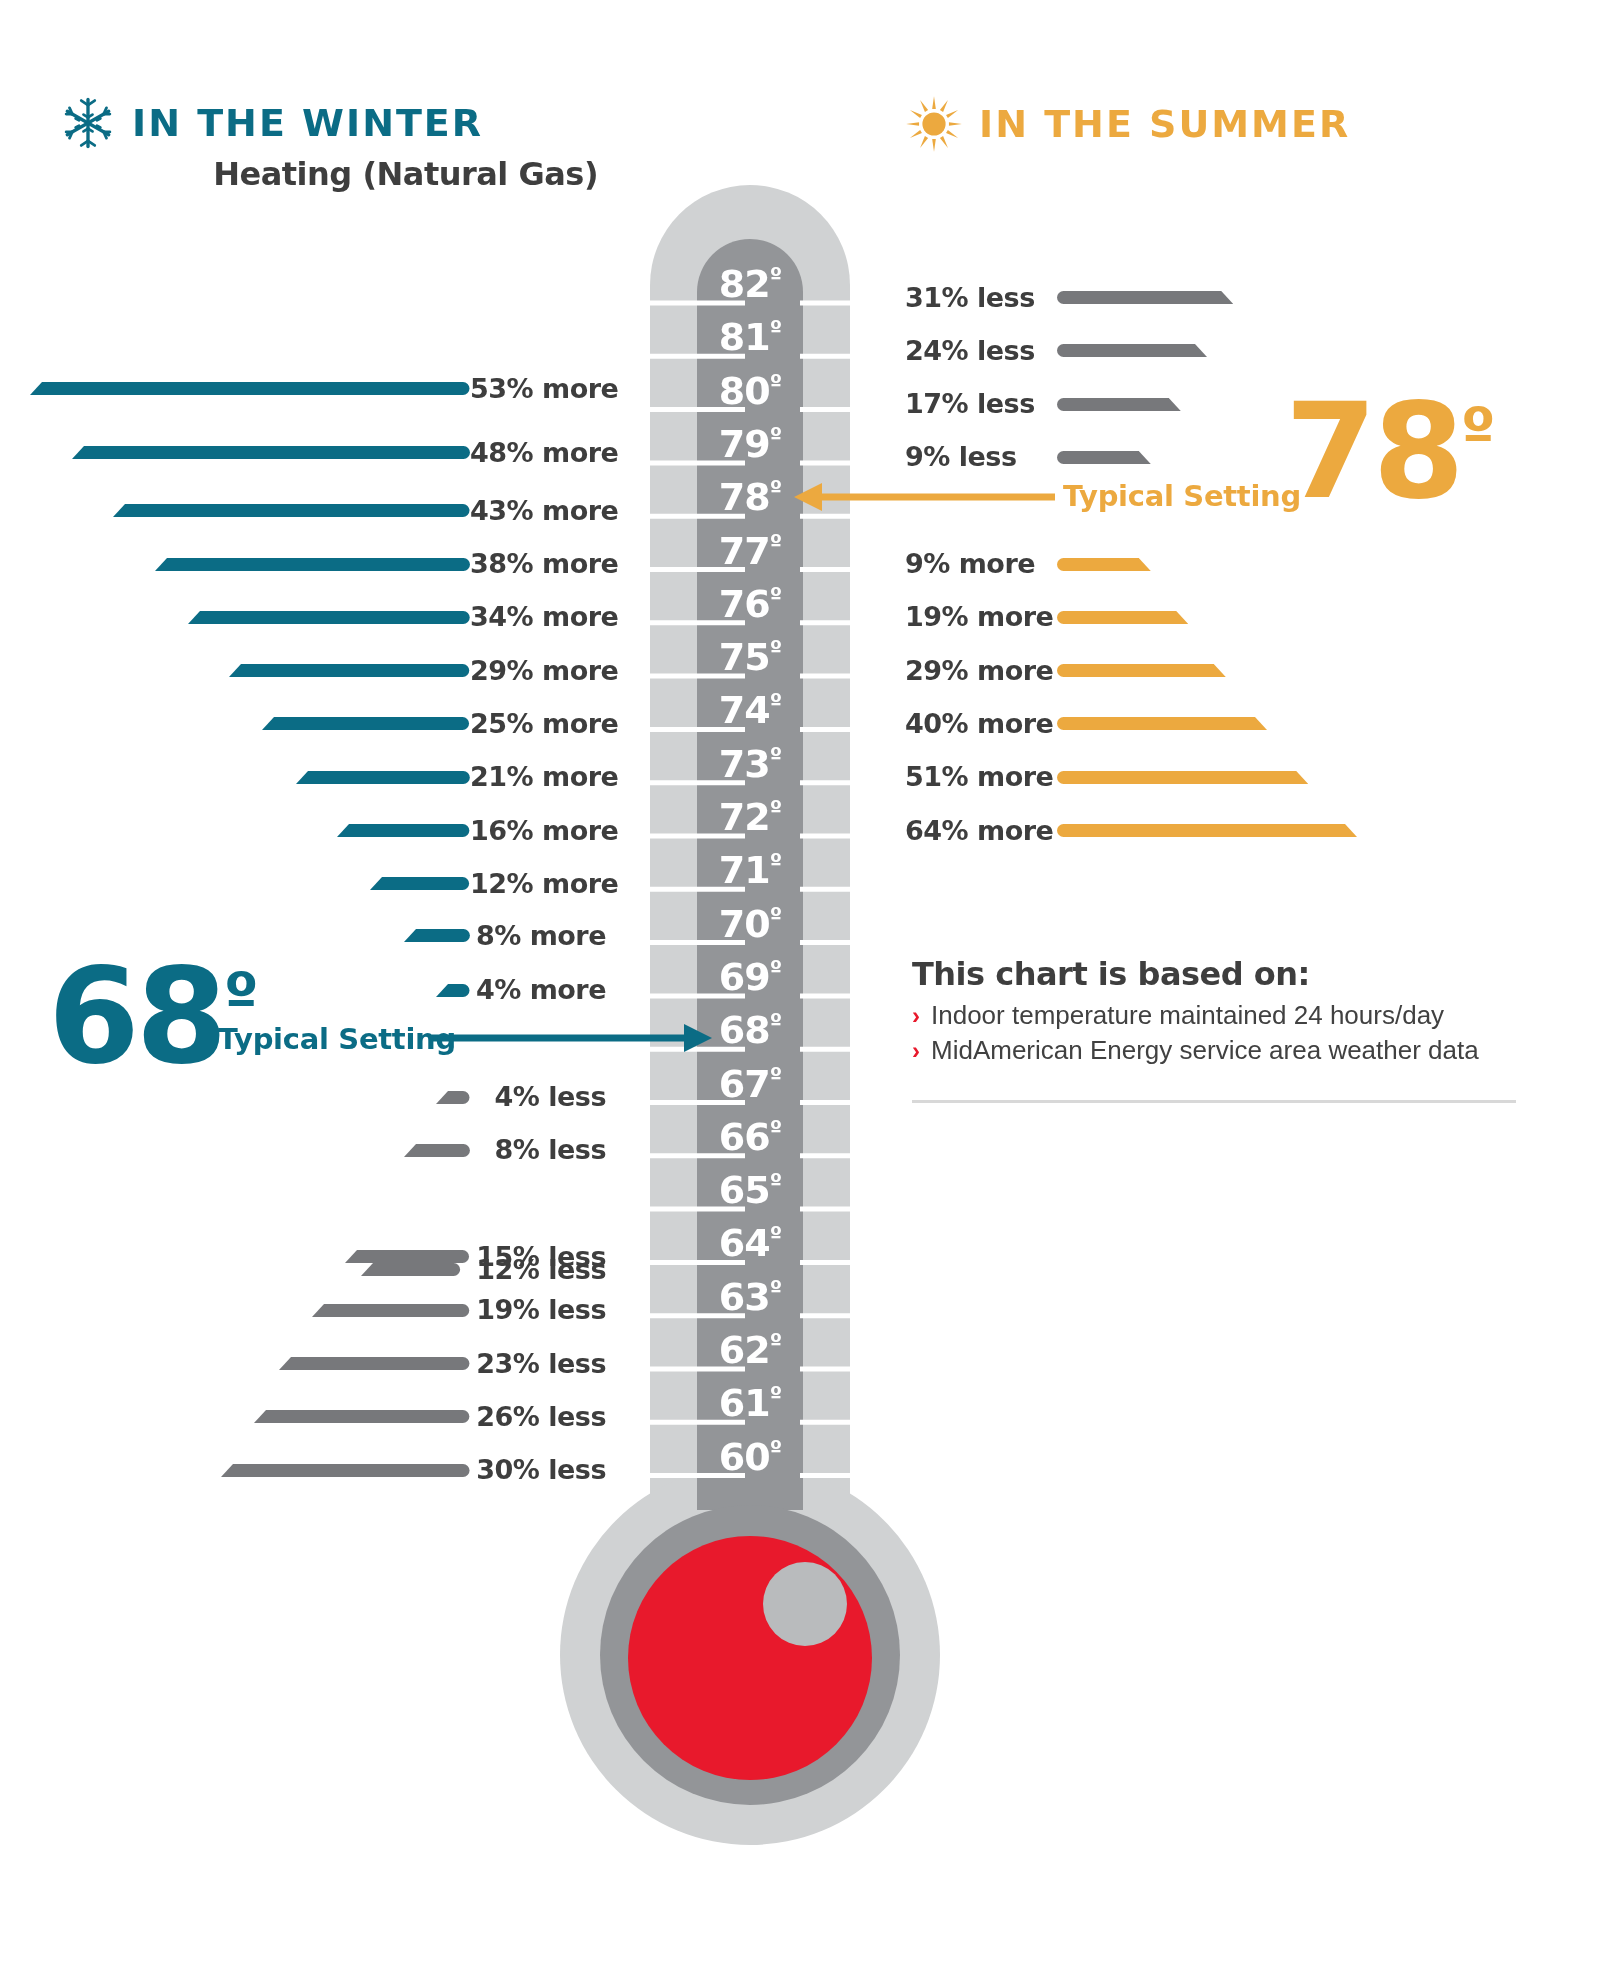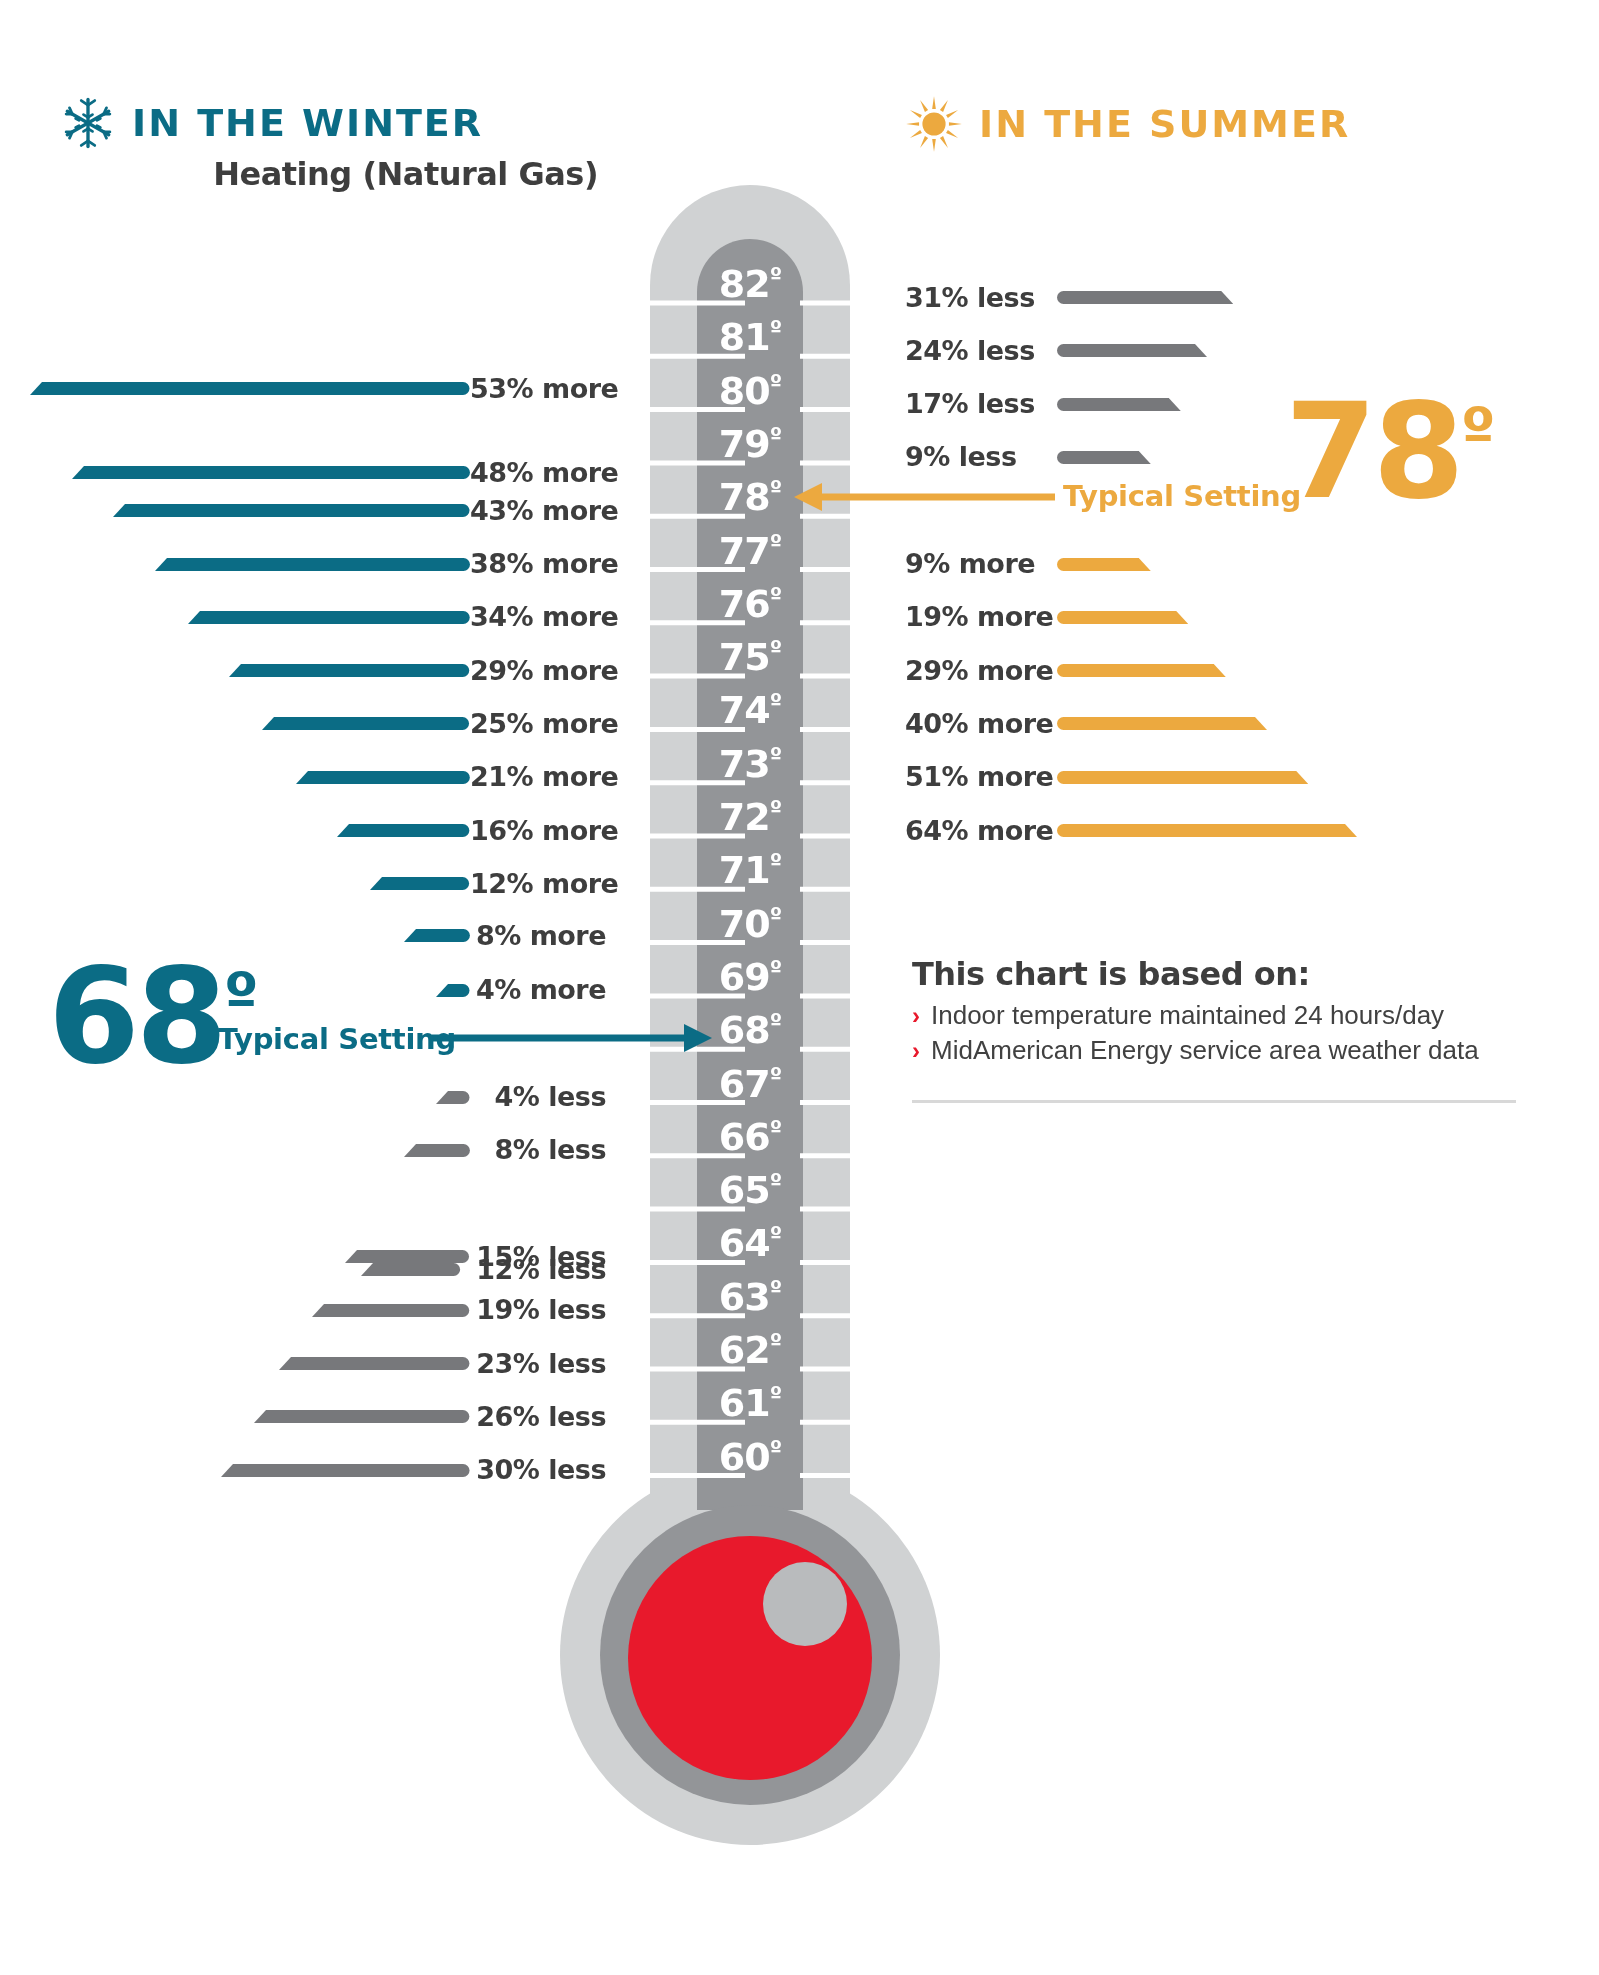--- a/index.html
+++ b/index.html
@@ -262,21 +262,21 @@
 
 <div id="winter-rows">
     <div class="wrow" style="top: 373px;">
       <div class="wbarwrap">
          <svg class="wbar" style="width:440px" width="440" height="13" viewBox="0 0 440 13" preserveAspectRatio="none">
            <path d="M0,13 L12,0 L433,0 A6.5,6.5 0 0 1 433,13 Z" fill="#0b6c85"></path>
          </svg>
        </div>
        <div class="wlabel">53% more</div>
     </div>
-    <div class="wrow" style="top: 457px;">
+    <div class="wrow" style="top: 437px;">
       <div class="wbarwrap">
          <svg class="wbar" style="width:398.49056603773585px" width="398.49056603773585" height="13" viewBox="0 0 398.49056603773585 13" preserveAspectRatio="none">
            <path d="M0,13 L12,0 L391.49056603773585,0 A6.5,6.5 0 0 1 391.49056603773585,13 Z" fill="#0b6c85"></path>
          </svg>
        </div>
        <div class="wlabel">48% more</div>
     </div>
     <div class="wrow" style="top: 495.2px;">
       <div class="wbarwrap">
          <svg class="wbar" style="width:356.9811320754717px" width="356.9811320754717" height="13" viewBox="0 0 356.9811320754717 13" preserveAspectRatio="none">

